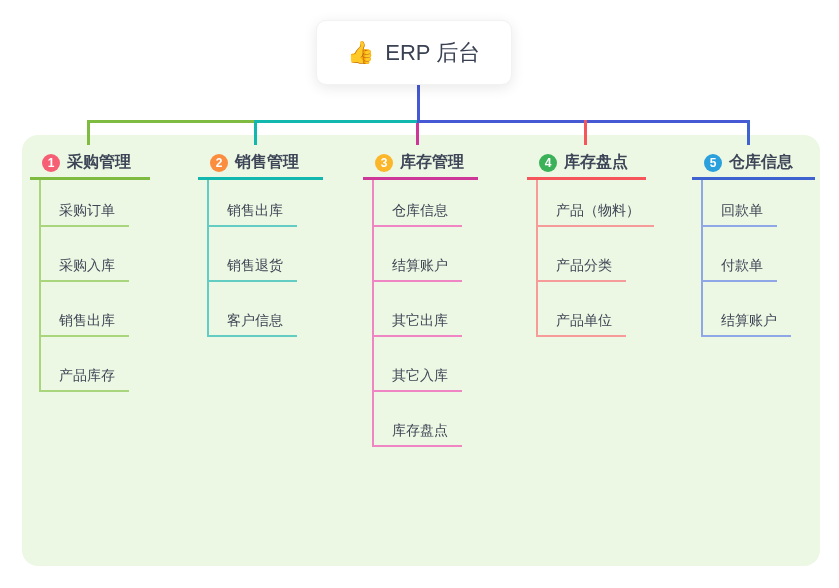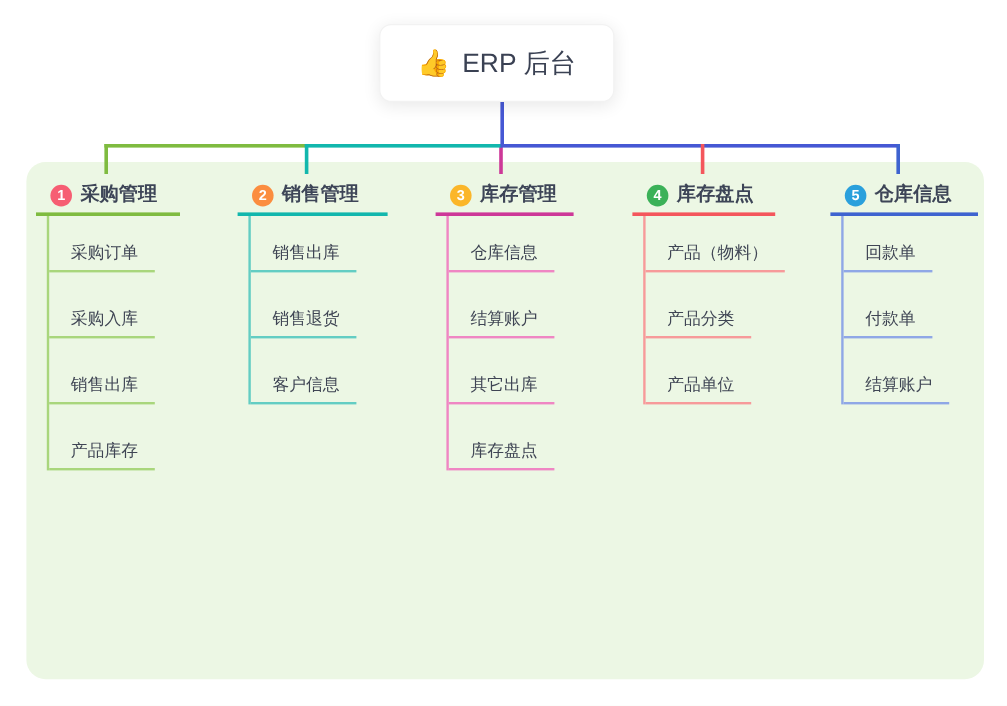--- a/index.html
+++ b/index.html
@@ -90,20 +90,21 @@
 
   <div class="branch" style="left: 363px; --main: #cd3898; --light: #ef86c3; --badge: #fbb629;">
     <div class="title-row" style="width:103px">
       <span class="badge">3</span>
       <span>库存管理</span>
     </div>
     <div class="children">
         <div class="child">仓库信息</div>
         <div class="child">结算账户</div>
         <div class="child">其它出库</div>
+        <div class="child">其它入库</div>
         <div class="child">库存盘点</div>
       </div>
   </div>
 
   <div class="branch" style="left: 527px; --main: #f4565c; --light: #f79a9a; --badge: #3bb158;">
     <div class="title-row" style="width:107px">
       <span class="badge">4</span>
       <span>库存盘点</span>
     </div>
     <div class="children">

